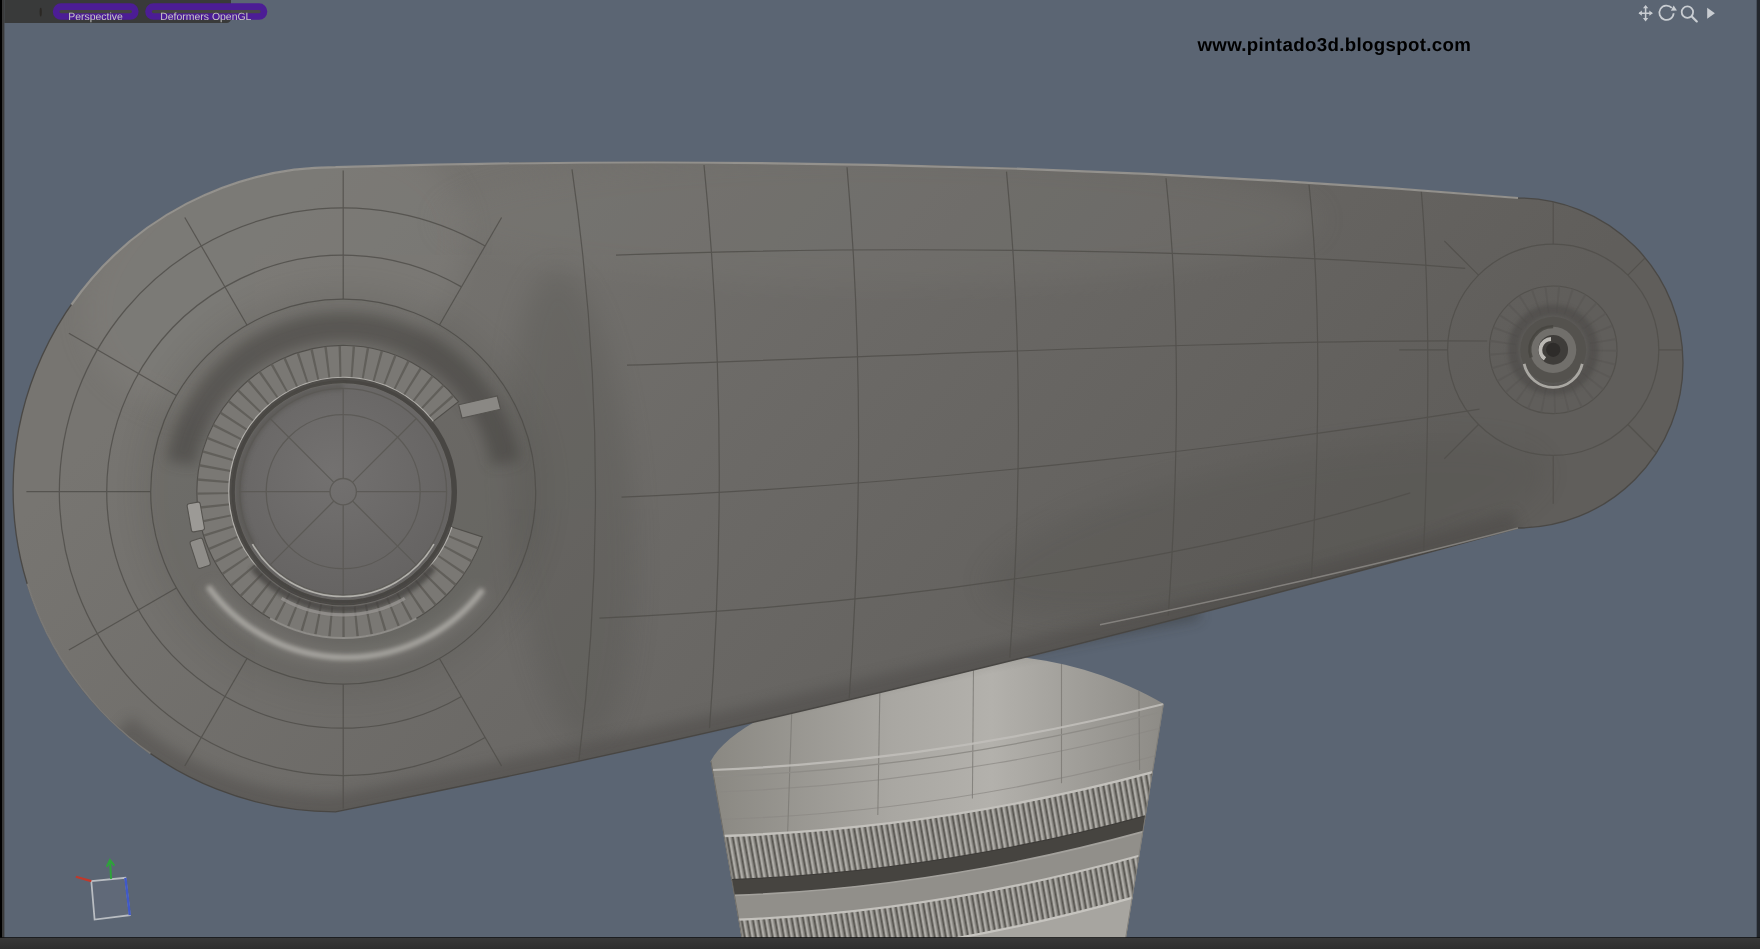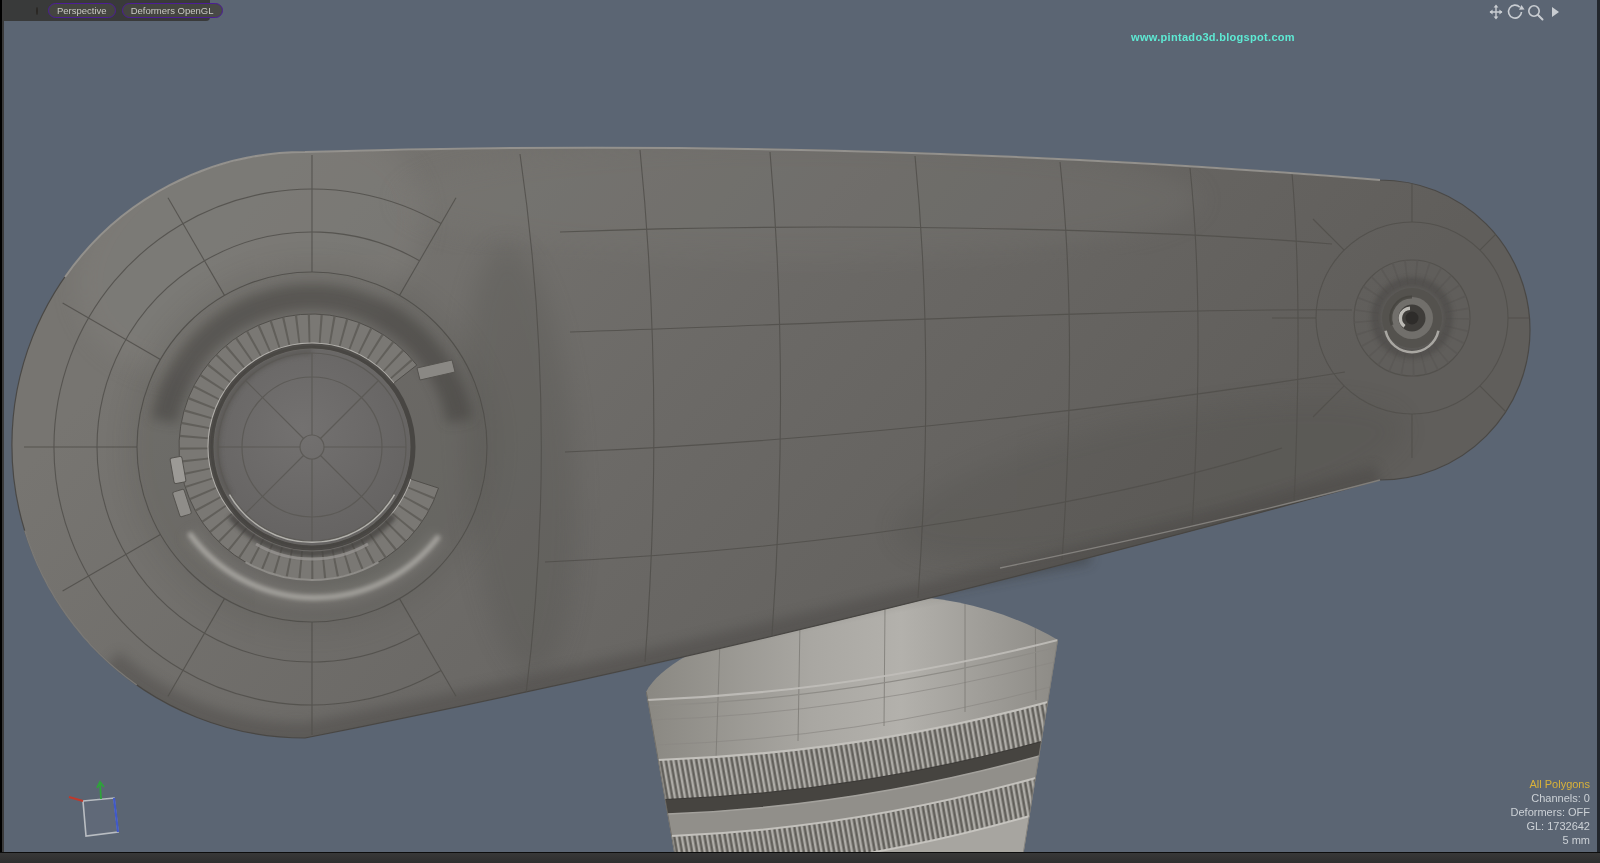--- a/index.html
+++ b/index.html
@@ -18,29 +18,29 @@
   .border-right{position:absolute;right:0;top:0;width:3px;height:863px;z-index:5;background:#22262c;}
   .border-bottom{position:absolute;left:0;bottom:0;width:1600px;height:11px;z-index:5;
     background:linear-gradient(to bottom,#0d0d0d 0,#0d0d0d 1px,#383838 1px,#2e2e2e 100%);}
 
   .vp-header{position:absolute;left:4px;top:0;width:206px;height:21px;z-index:6;
     background:rgba(52,52,50,0.88);border-bottom-right-radius:4px;display:flex;align-items:center;}
   .vp-dot{width:8px;height:8px;border-radius:50%;margin-left:32px;
     background:radial-gradient(circle at 35% 30%,#e0ae48,var(--header-dot) 60%,#8a5f1e);
     border:1px solid #2b2824;}
   .vp-btn{margin-left:10px;height:15px;line-height:13px;padding:0 8px;font-size:9.5px;
-    color:#c9c9c4;background:rgba(70,70,67,0.9);border:1px solid #4c1d95;border-radius:8px;
+    color:#c9c9c4;background:rgba(70,70,67,0.9);border:6px solid #4c1d95;border-radius:8px;
     white-space:nowrap;cursor:default;}
   .vp-btn + .vp-btn{margin-left:6px;}
 
   .vp-tools{position:absolute;left:1488px;top:3px;width:78px;height:18px;z-index:6;display:block;}
   .vp-tools svg{display:block;}
 
   .watermark{position:absolute;left:1040px;top:31px;width:346px;z-index:4;text-align:center;
-    font-size:11px;font-weight:600;letter-spacing:.3px;color:#5eead4;}
+    font-size:17px;font-weight:600;letter-spacing:.3px;color:#000000;}
 
   .status{position:absolute;right:10px;bottom:16px;z-index:6;text-align:right;
     font-size:11px;line-height:14px;color:var(--status-text);}
   .status .mode{color:var(--status-mode);}
 
   .axis-gizmo{position:absolute;left:55px;top:772px;width:90px;height:80px;z-index:4;}
 </style>
 </head>
 <body>
 
@@ -265,27 +265,20 @@
         <path d="M50,12 L54.5,16.5" stroke="#c9cdd2" stroke-width="2" stroke-linecap="round"></path>
       </g>
       <g>
         <path d="M64,4 L64,14 L71,9 Z" fill="#c9cdd2"></path>
       </g>
     </svg>
   </div>
 
   <div class="watermark">www.pintado3d.blogspot.com</div>
 
-  <div class="status">
-    <div class="mode">All Polygons</div>
-    <div>Channels: 0</div>
-    <div>Deformers: OFF</div>
-    <div>GL: 1732642</div>
-    <div>5 mm</div>
-  </div>
 
   <svg class="axis-gizmo" viewBox="0 0 90 80">
     <polygon points="28,29 59,26 63,60 31,64" fill="rgba(200,205,210,0.05)" stroke="#b9bdc2" stroke-width="1.6"></polygon>
     <path d="M28,29 L14,25" stroke="#c0392b" stroke-width="2"></path>
     <path d="M42,16 L45,10 L49,15 M45,10 L46,27" stroke="#2ea33a" stroke-width="1.8" fill="none"></path>
     <path d="M59,26 L63,60" stroke="#4059c8" stroke-width="2.2"></path>
   </svg>
 
   <div class="border-left"></div>
   <div class="border-right"></div>

